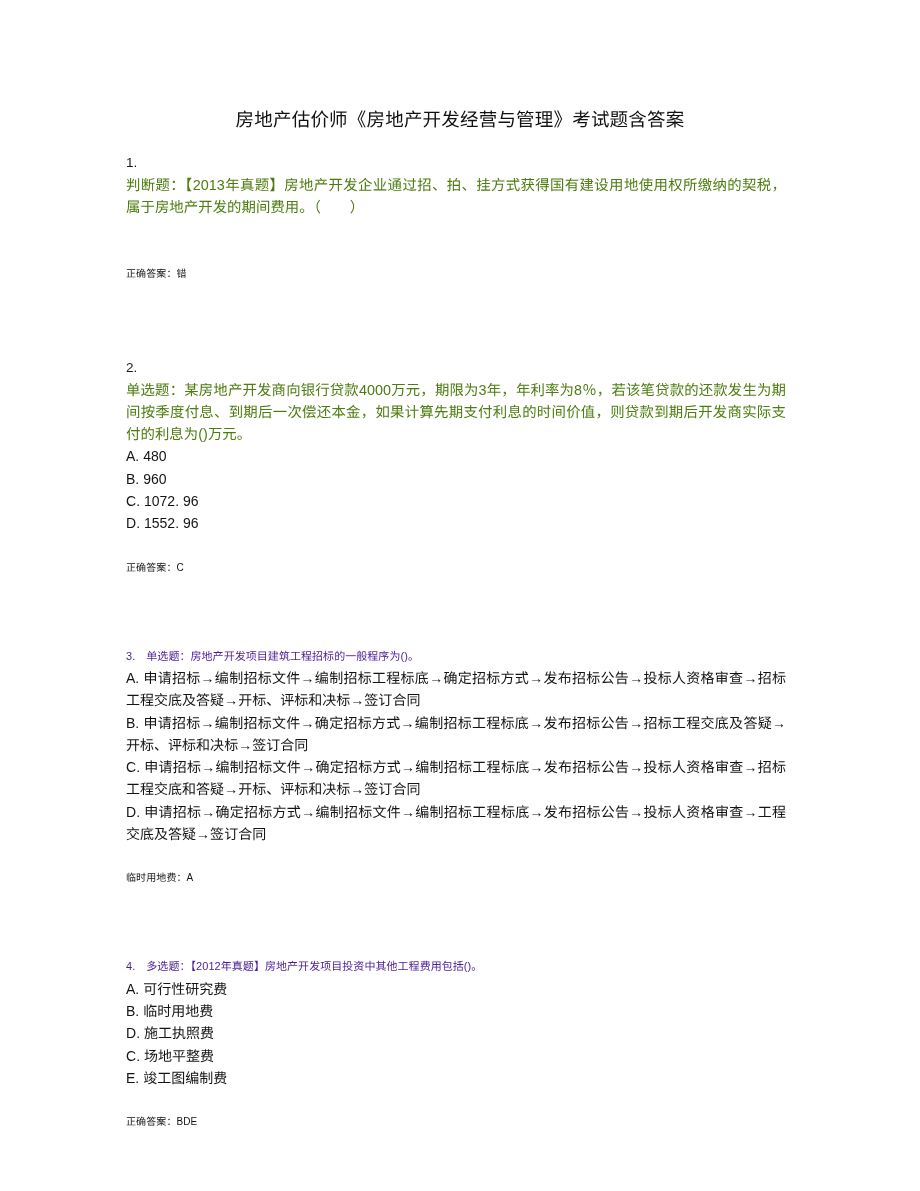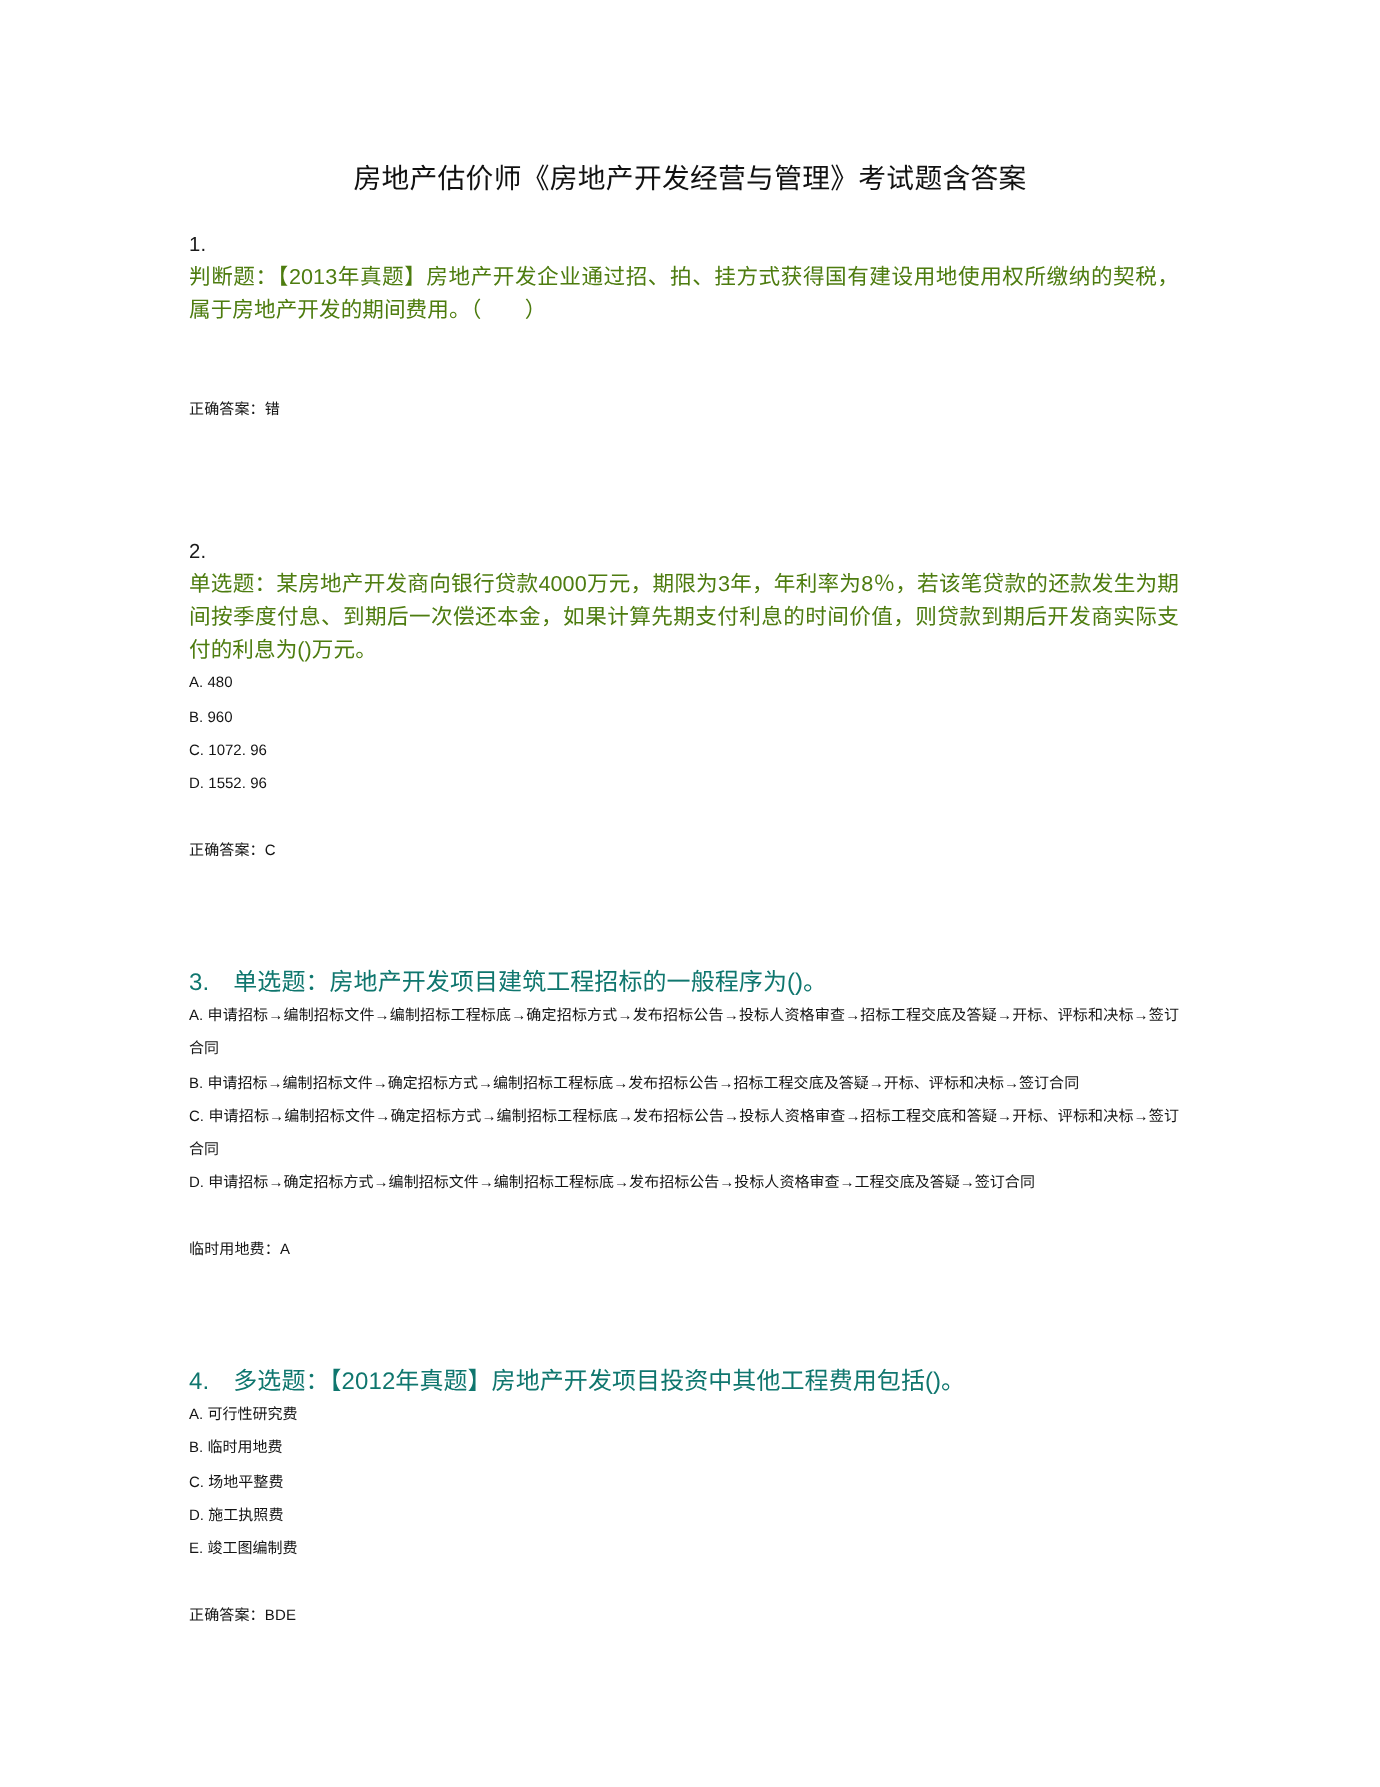--- a/index.html
+++ b/index.html
@@ -54,30 +54,30 @@
   .qstem {
     font-size: 14.4px;
     line-height: 22.3px;
     color: #4d7c0f;
     text-align: justify;
     text-justify: inter-ideograph;
     letter-spacing: 0.05px;
     word-break: break-all;
   }
   .qstem-inline {
-    font-size: 16px;
+    font-size: 11px;
     line-height: 22.3px;
-    color: #0f766e;
+    color: #4c1d95;
     text-align: justify;
     text-justify: inter-ideograph;
     letter-spacing: 0.05px;
     word-break: break-all;
   }
   .opt {
-    font-size: 10px;
+    font-size: 14.0px;
     line-height: 22.3px;
     color: #141414;
     text-align: justify;
     text-justify: inter-ideograph;
     letter-spacing: 0.02px;
     word-break: break-all;
   }
   .opts {
     margin: 0;
   }
@@ -136,22 +136,22 @@
       <div class="answer">临时用地费：A</div>
     </div>
 
     <div class="gap-md"></div>
 
     <div class="qblock">
       <div class="qstem-inline">4.　多选题：【2012年真题】房地产开发项目投资中其他工程费用包括()。</div>
       <div class="opts">
         <div class="opt">A. 可行性研究费</div>
         <div class="opt">B. 临时用地费</div>
+        <div class="opt">D. 施工执照费</div>
         <div class="opt">C. 场地平整费</div>
-        <div class="opt">D. 施工执照费</div>
         <div class="opt">E. 竣工图编制费</div>
       </div>
       <div class="gap-sm"></div>
       <div class="answer">正确答案：BDE</div>
     </div>
 
   </div>
 </div>
 
 </body></html>

